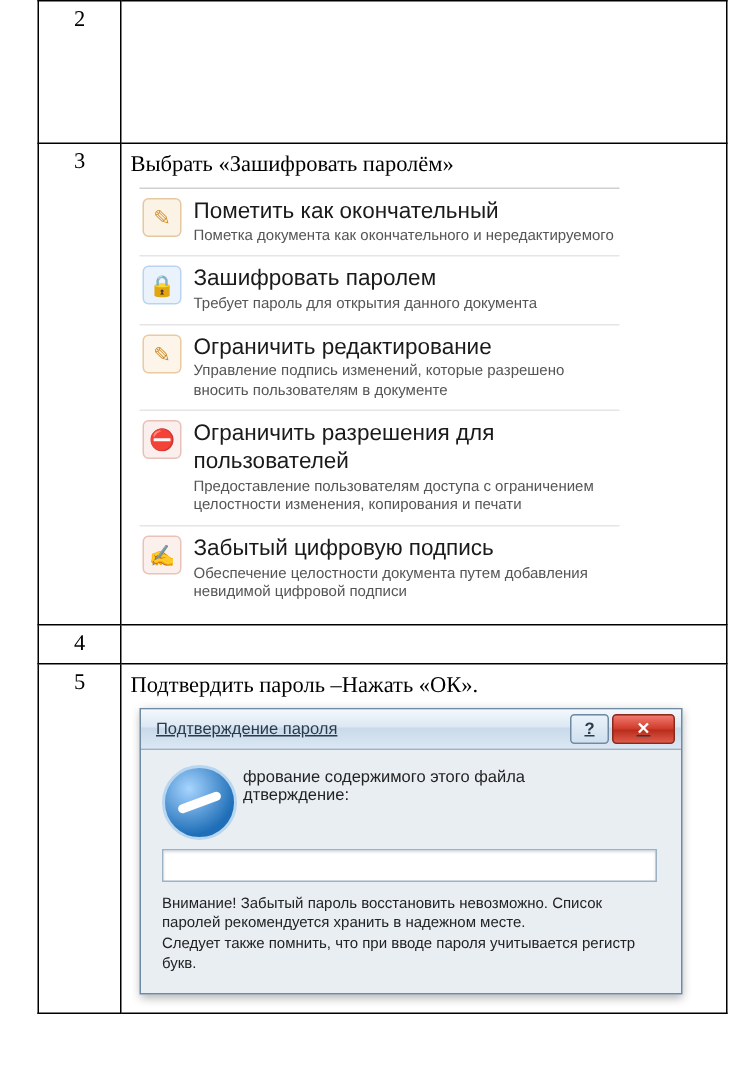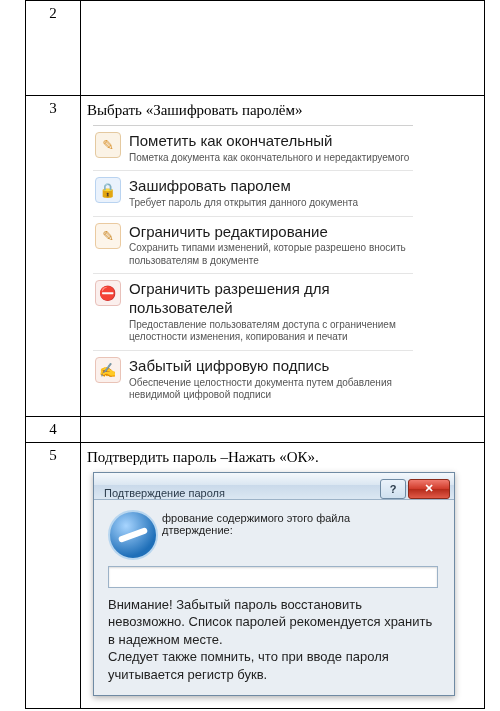--- a/index.html
+++ b/index.html
@@ -110,25 +110,26 @@
     width: 360px;
     font-family: "Segoe UI", Tahoma, sans-serif;
     border: 1px solid #6f8aa3;
     background: #e9eef3;
     box-shadow: 0 2px 6px rgba(0,0,0,0.3);
   }
   .dlg-title {
     height: 26px;
     background: linear-gradient(#f4f8fc, #dbe7f2 45%, #c9d9ea 46%, #dbe7f2);
     border-bottom: 1px solid #9cb2c7;
-    display: flex; align-items: flex-end;
+    display: flex; align-items: center;
     padding: 0 4px 0 10px;
     font-size: 11px;
     color: #2a3a4a;
     position: relative;
+    text-decoration: underline;
   }
   .dlg-ctrls {
     margin-left: auto;
     display: flex; gap: 2px; align-items: center;
   }
   .dlg-help, .dlg-close {
     width: 24px; height: 18px;
     border-radius: 3px;
     display:flex; align-items:center; justify-content:center;
     font-size: 11px; font-weight: bold;
@@ -163,21 +164,21 @@
   }
   .dlg-labels { flex:1; padding-top:2px; }
   .dlg-input {
     margin: 6px 0 8px 0;
     height: 20px;
     background: #fff;
     border: 1px solid #9cb2c7;
     box-shadow: inset 0 1px 2px rgba(0,0,0,0.15);
   }
   .dlg-warn {
-    font-size: 13px;
+    font-size: 10px;
     line-height: 1.35;
     color: #222;
   }
 </style>
 </head>
 <body>
 
 <div class="page">
 <table class="main">
 
@@ -207,21 +208,21 @@
           <div class="plist-txt">
             <span class="t1">Зашифровать паролем</span>
             <span>Требует пароль для открытия данного документа</span>
           </div>
         </div>
 
         <div class="plist-item">
           <div class="plist-ico ico-edit">✎</div>
           <div class="plist-txt">
             <span class="t1">Ограничить редактирование</span>
-            <span>Сохранить типами изменений, которые разрешено вносить пользователям в документе</span>
+            <span>Управление подпись изменений, которые разрешено вносить пользователям в документе</span>
           </div>
         </div>
 
         <div class="plist-item">
           <div class="plist-ico ico-restr">⛔</div>
           <div class="plist-txt">
             <span class="t1">Ограничить разрешения для пользователей</span>
             <span>Предоставление пользователям доступа с ограничением целостности изменения, копирования и печати</span>
           </div>
         </div>

